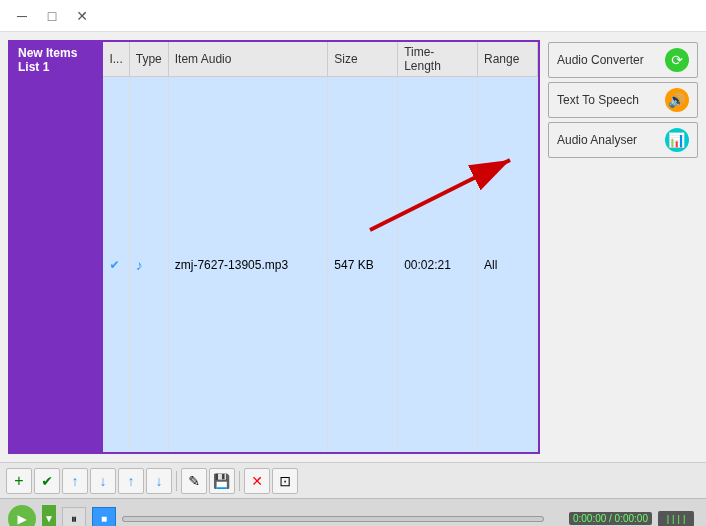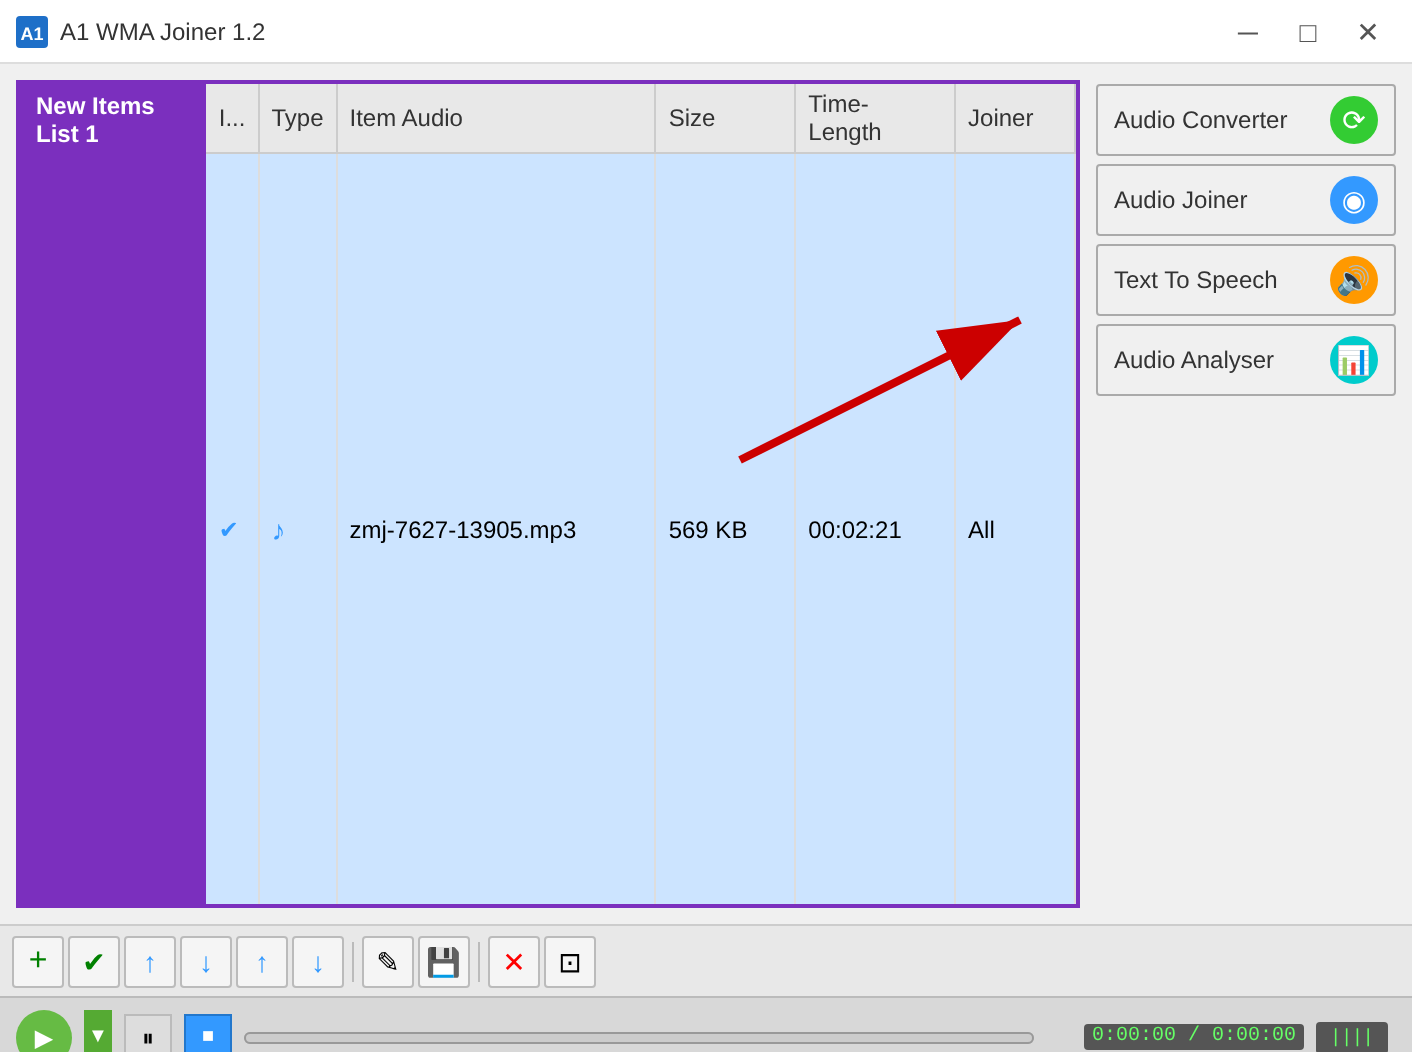--- a/index.html
+++ b/index.html
@@ -261,89 +261,76 @@
       border: 1px solid #999;
       border-radius: 3px;
     }
     .time-display {
       font-size: 10px;
       color: #333;
       background: #555;
       color: #66ff66;
       padding: 1px 4px;
       border-radius: 2px;
-      font-family: Liberation Mono, monospace;
+      font-family: Liberation Sans, sans-serif;
       margin-left: 19px;
     }
   </style>
 </head>
 <body>
 
 <div class="title-bar">
-  <div class="title-bar-left">
-    <div class="title-bar-icon">
-      <svg width="16" height="16" viewBox="0 0 16 16">
-        <rect width="16" height="16" rx="2" fill="#1e6fc8"></rect>
-        <text x="8" y="12" text-anchor="middle" fill="#fff" font-size="9" font-weight="bold">A1</text>
-      </svg>
-    </div>
-    <span class="title-bar-title">A1 WMA Joiner 1.2</span>
-  </div>
   <div class="title-bar-controls">
     <button class="title-bar-btn">─</button>
     <button class="title-bar-btn">□</button>
     <button class="title-bar-btn close">✕</button>
   </div>
 </div>
 
 <div class="main-area">
 
   <div class="left-panel">
     <div class="panel-header">New Items List 1</div>
     <table class="file-table">
       <thead>
         <tr>
           <th class="check-col">I...</th>
           <th class="type-col">Type</th>
           <th class="name-col">Item Audio</th>
           <th class="size-col">Size</th>
           <th class="time-col">Time-Length</th>
-          <th class="range-col">Joiner</th>
+          <th class="range-col">Range</th>
         </tr>
       </thead>
       <tbody>
         <tr class="selected">
           <td><span class="check-mark">✔</span></td>
           <td><span class="music-icon">♪</span></td>
           <td>zmj-7627-13905.mp3</td>
-          <td>569 KB</td>
+          <td>547 KB</td>
           <td>00:02:21</td>
           <td>All</td>
         </tr>
       </tbody>
     </table>
   </div>
 
   <svg class="arrow-overlay" viewBox="0 0 200 120" xmlns="http://www.w3.org/2000/svg">
     <defs>
       <marker id="arrowhead" markerWidth="10" markerHeight="7" refX="10" refY="3.5" orient="auto">
         <polygon points="0 0, 10 3.5, 0 7" fill="#cc0000"></polygon>
       </marker>
     </defs>
     <line x1="30" y1="100" x2="170" y2="30" stroke="#cc0000" stroke-width="4" marker-end="url(#arrowhead)"></line>
   </svg>
 
   <div class="right-panel">
     <button class="side-btn">
       <span>Audio Converter</span>
       <span class="side-btn-icon icon-green">⟳</span>
-    </button>
-    <button class="side-btn">
-      <span>Audio Joiner</span>
-      <span class="side-btn-icon icon-blue">◉</span>
     </button>
     <button class="side-btn">
       <span>Text To Speech</span>
       <span class="side-btn-icon icon-orange">🔊</span>
     </button>
     <button class="side-btn">
       <span>Audio Analyser</span>
       <span class="side-btn-icon icon-teal">📊</span>
     </button>
   </div>

